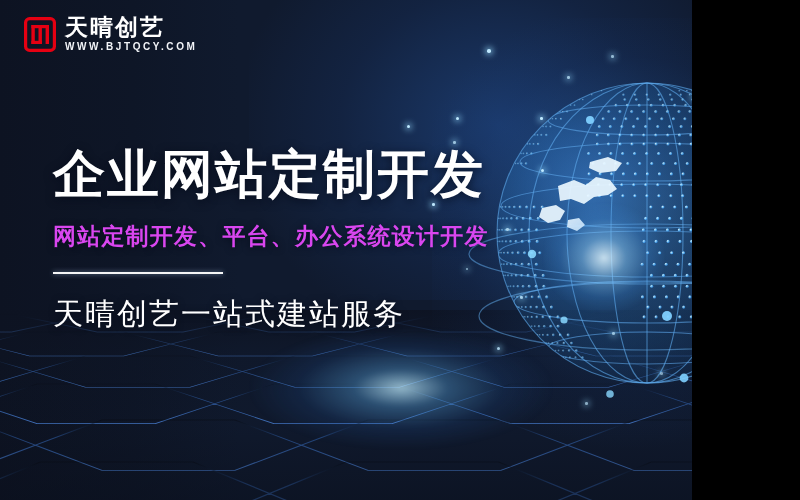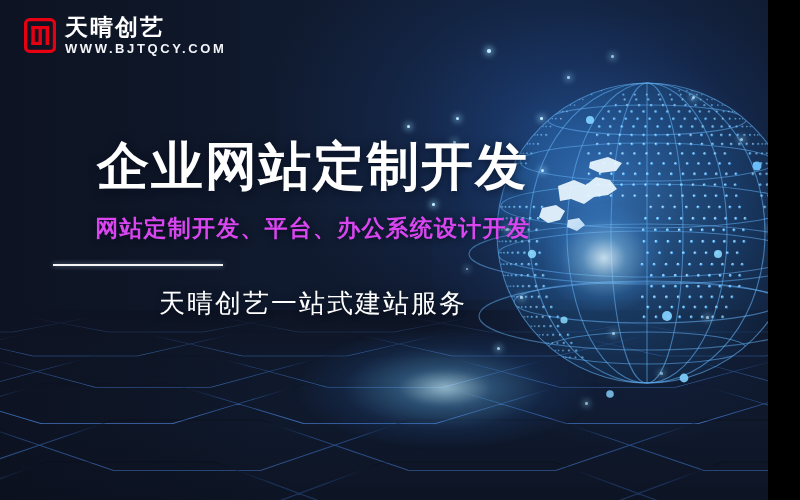--- a/index.html
+++ b/index.html
@@ -1,17 +1,17 @@
 <!DOCTYPE html>
 <html><head>
 <meta charset="utf-8">
 <style>
   html,body{margin:0;padding:0;background:#000;}
   #banner{
-    position:relative;width:768px;height:500px;overflow:hidden;
+    position:relative;width:692px;height:500px;overflow:hidden;
     font-family:"Liberation Sans","DejaVu Sans",sans-serif;
     background:#0e1626;
   }
   
   .bg-base{position:absolute;inset:0;
     background:
       radial-gradient(ellipse 620px 480px at 72% 42%, #1e4f95 0%, #1a3c75 28%, #142c58 50%, #101f3d 70%, #0d1527 100%),
       linear-gradient(105deg,#0d1423 0%,#0e182b 22%,#132votes 22%,#15294e 55%,#1a3straight 70%,#16294d 100%);
     background-color:#101a2e;
   }
@@ -41,32 +41,32 @@
   .particles{position:absolute;inset:0;pointer-events:none;}
   .pt{position:absolute;border-radius:50%;background:#bfe9ff;
     box-shadow:0 0 6px 1.5px rgba(150,220,255,0.85);}
   
   .logo{position:absolute;left:24px;top:16px;display:flex;align-items:center;gap:9px;}
   .logo-mark{position:relative;width:32px;height:35px;flex:none;}
   .logo-text{display:flex;flex-direction:column;justify-content:center;gap:3px;}
   .logo-cn{font-family:"Liberation Sans","DejaVu Sans",sans-serif;
     font-size:23px;font-weight:bold;color:#ffffff;letter-spacing:2px;line-height:1;white-space:nowrap;}
   .logo-url{font-family:"Liberation Sans","DejaVu Sans",sans-serif;
-    font-size:13px;font-weight:bold;color:#f2f4f8;letter-spacing:2.6px;line-height:1;white-space:nowrap;}
+    font-size:10px;font-weight:bold;color:#f2f4f8;letter-spacing:2.6px;line-height:1;white-space:nowrap;}
   
-  .copy{position:absolute;left:53px;top:138px;width:520px;text-align:center;}
+  .copy{position:absolute;left:53px;top:146px;width:520px;}
   .headline{font-family:"Liberation Serif","DejaVu Serif",serif;
     font-size:52px;font-weight:bold;color:#ffffff;letter-spacing:2px;line-height:1.12;
     white-space:nowrap;text-shadow:0 2px 10px rgba(4,10,24,0.75);}
   .subhead{margin-top:18px;font-size:23px;font-weight:bold;color:#d946ef;
     letter-spacing:1.2px;line-height:1.25;white-space:nowrap;
     text-shadow:0 1px 7px rgba(4,10,24,0.8);}
   .divider{margin-top:21px;width:170px;height:2px;background:#ffffff;opacity:0.96;
     box-shadow:0 0 5px rgba(190,220,255,0.6);}
-  .tagline{margin-top:21px;font-size:26px;font-weight:normal;color:#ffffff;
+  .tagline{margin-top:21px;font-size:30px;font-weight:normal;color:#ffffff;
     letter-spacing:2px;line-height:1.25;white-space:nowrap;
     text-shadow:0 1px 7px rgba(4,10,24,0.8);}
 </style>
 </head>
 <body>
 
 <div id="banner">
 
   <div class="bg-base"></div>
   <div class="bg-left"></div>

